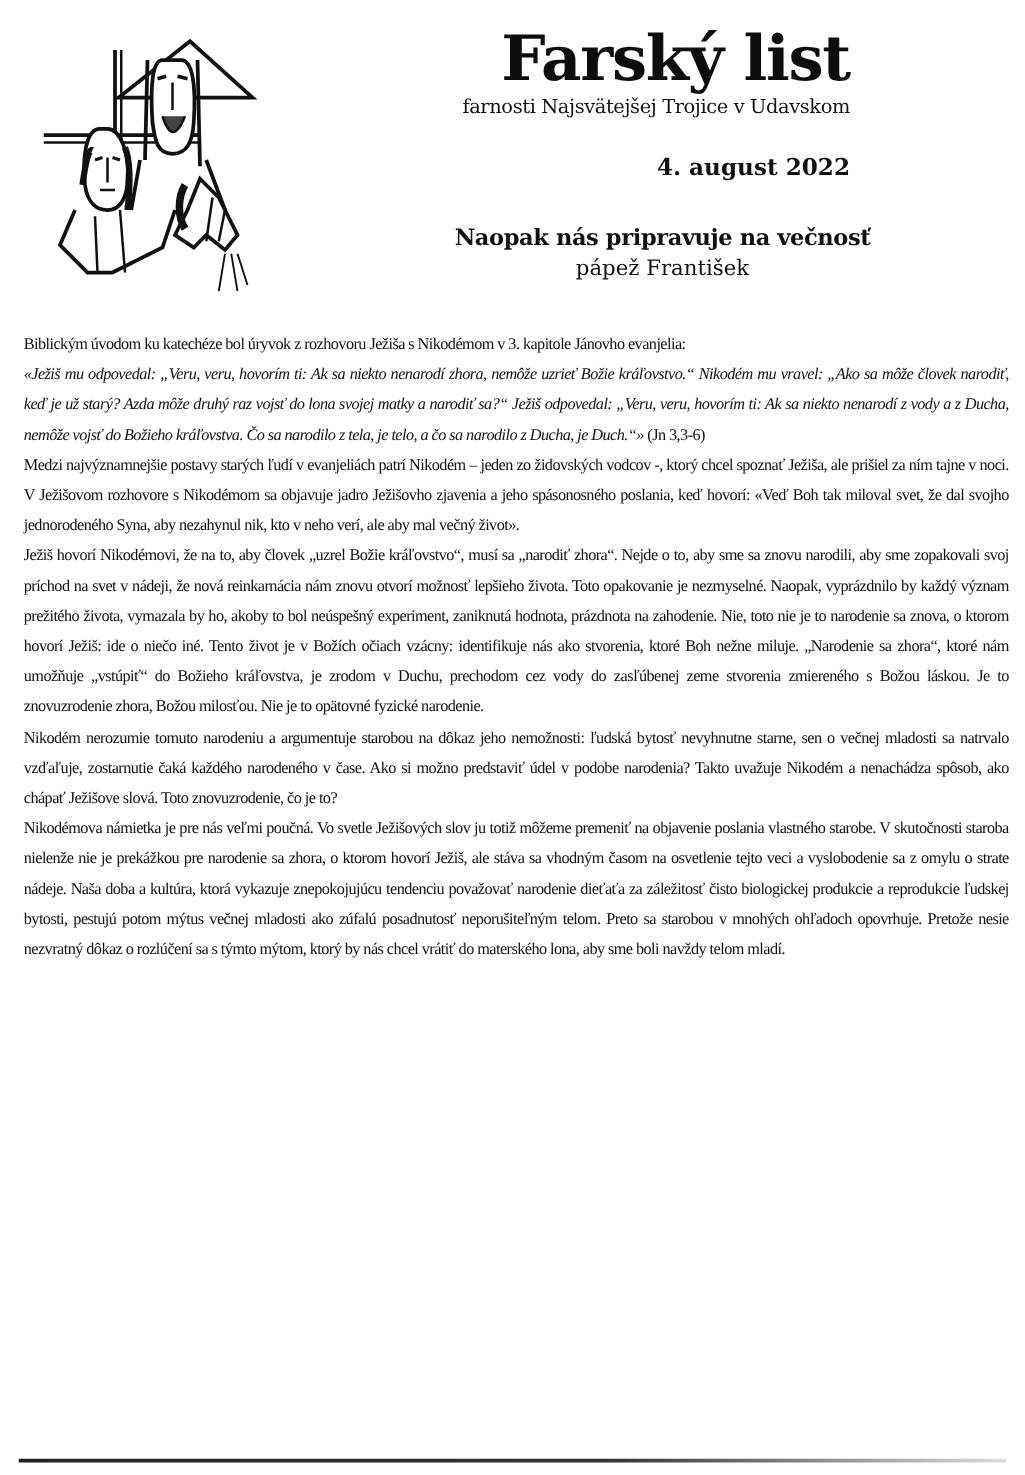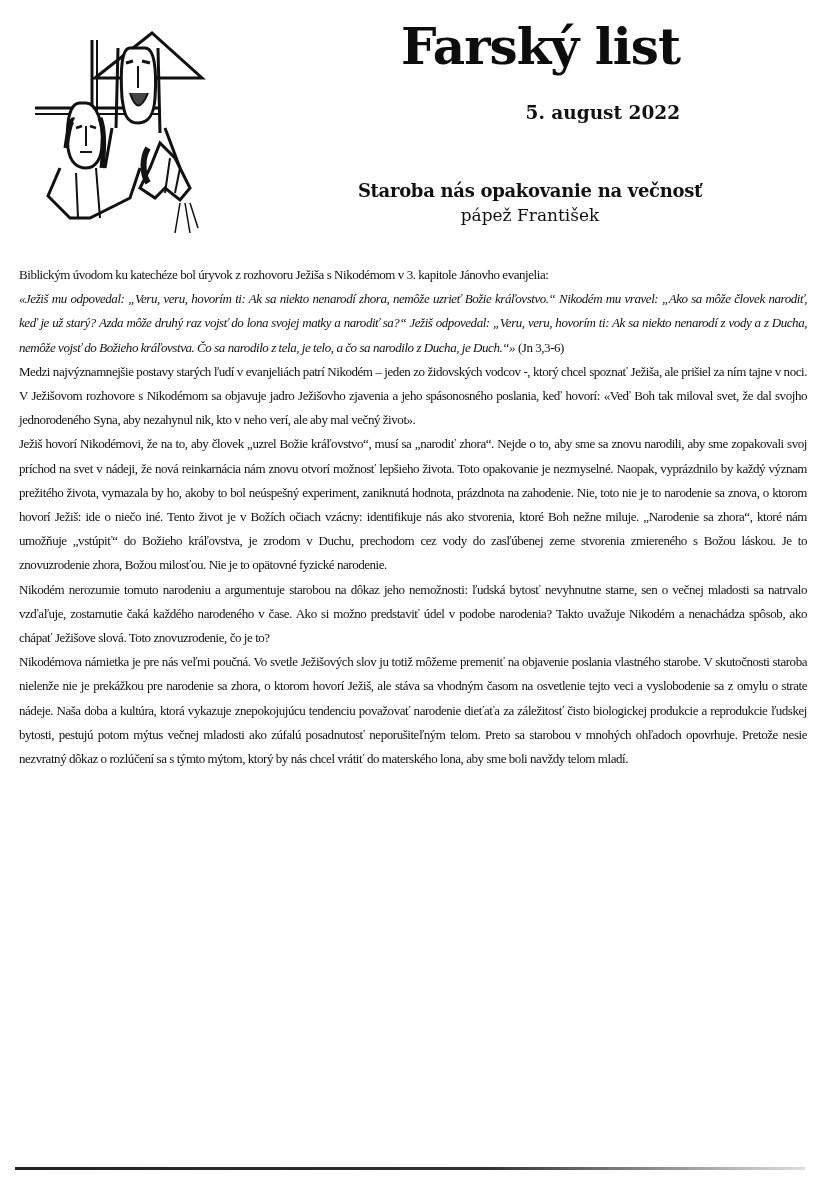--- a/index.html
+++ b/index.html
@@ -83,24 +83,25 @@
 
     <path d="M130,125 L145,140 L160,170 L150,182 L135,170 L125,180 L110,170 L120,150 Z" fill="#fff" stroke="#111" stroke-width="3"></path>
     <path d="M140,140 L135,175 M150,150 L145,175" stroke="#111" stroke-width="2"></path>
     <path d="M150,185 L145,215 M155,185 L160,215 M160,185 L168,210" stroke="#111" stroke-width="1.5"></path>
     <path d="M118,130 C112,140 112,155 118,165" stroke="#111" stroke-width="6" fill="none"></path>
   </svg>
 </div>
 
 <div class="masthead">
   <div class="title">Farský list</div>
-  <div class="date">5. august 2022</div>
+  <div class="subtitle">farnosti Najsvätejšej Trojice v Udavskom</div>
+  <div class="date">4. august 2022</div>
 </div>
 
-<div class="article-title">Staroba nás opakovanie na večnosť</div>
+<div class="article-title">Naopak nás pripravuje na večnosť</div>
 <div class="article-author">pápež František</div>
 
 <div class="body-text">
   <p>Biblickým úvodom ku katechéze bol úryvok z rozhovoru Ježiša s Nikodémom v 3. kapitole Jánovho evanjelia:</p>
   <p><span class="quote">«Ježiš mu odpovedal: „Veru, veru, hovorím ti: Ak sa niekto nenarodí zhora, nemôže uzrieť Božie kráľovstvo.“ Nikodém mu vravel: „Ako sa môže človek narodiť, keď je už starý? Azda môže druhý raz vojsť do lona svojej matky a narodiť sa?“ Ježiš odpovedal: „Veru, veru, hovorím ti: Ak sa niekto nenarodí z vody a z Ducha, nemôže vojsť do Božieho kráľovstva. Čo sa narodilo z tela, je telo, a čo sa narodilo z Ducha, je Duch.“»</span><span class="cite"> (Jn 3,3-6)</span></p>
   <p>Medzi najvýznamnejšie postavy starých ľudí v evanjeliách patrí Nikodém – jeden zo židovských vodcov -, ktorý chcel spoznať Ježiša, ale prišiel za ním tajne v noci. V Ježišovom rozhovore s Nikodémom sa objavuje jadro Ježišovho zjavenia a jeho spásonosného poslania, keď hovorí: «Veď Boh tak miloval svet, že dal svojho jednorodeného Syna, aby nezahynul nik, kto v neho verí, ale aby mal večný život».</p>
   <p>Ježiš hovorí Nikodémovi, že na to, aby človek „uzrel Božie kráľovstvo“, musí sa „narodiť zhora“. Nejde o to, aby sme sa znovu narodili, aby sme zopakovali svoj príchod na svet v nádeji, že nová reinkarnácia nám znovu otvorí možnosť lepšieho života. Toto opakovanie je nezmyselné. Naopak, vyprázdnilo by každý význam prežitého života, vymazala by ho, akoby to bol neúspešný experiment, zaniknutá hodnota, prázdnota na zahodenie. Nie, toto nie je to narodenie sa znova, o ktorom hovorí Ježiš: ide o niečo iné. Tento život je v Božích očiach vzácny: identifikuje nás ako stvorenia, ktoré Boh nežne miluje. „Narodenie sa zhora“, ktoré nám umožňuje „vstúpiť“ do Božieho kráľovstva, je zrodom v Duchu, prechodom cez vody do zasľúbenej zeme stvorenia zmiereného s Božou láskou. Je to znovuzrodenie zhora, Božou milosťou. Nie je to opätovné fyzické narodenie.</p>
   <p>Nikodém nerozumie tomuto narodeniu a argumentuje starobou na dôkaz jeho nemožnosti: ľudská bytosť nevyhnutne starne, sen o večnej mladosti sa natrvalo vzďaľuje, zostarnutie čaká každého narodeného v čase. Ako si možno predstaviť údel v podobe narodenia? Takto uvažuje Nikodém a nenachádza spôsob, ako chápať Ježišove slová. Toto znovuzrodenie, čo je to?</p>
   <p>Nikodémova námietka je pre nás veľmi poučná. Vo svetle Ježišových slov ju totiž môžeme premeniť na objavenie poslania vlastného starobe. V skutočnosti staroba nielenže nie je prekážkou pre narodenie sa zhora, o ktorom hovorí Ježiš, ale stáva sa vhodným časom na osvetlenie tejto veci a vyslobodenie sa z omylu o strate nádeje. Naša doba a kultúra, ktorá vykazuje znepokojujúcu tendenciu považovať narodenie dieťaťa za záležitosť čisto biologickej produkcie a reprodukcie ľudskej bytosti, pestujú potom mýtus večnej mladosti ako zúfalú posadnutosť neporušiteľným telom. Preto sa starobou v mnohých ohľadoch opovrhuje. Pretože nesie nezvratný dôkaz o rozlúčení sa s týmto mýtom, ktorý by nás chcel vrátiť do materského lona, aby sme boli navždy telom mladí.</p>
 </div>

